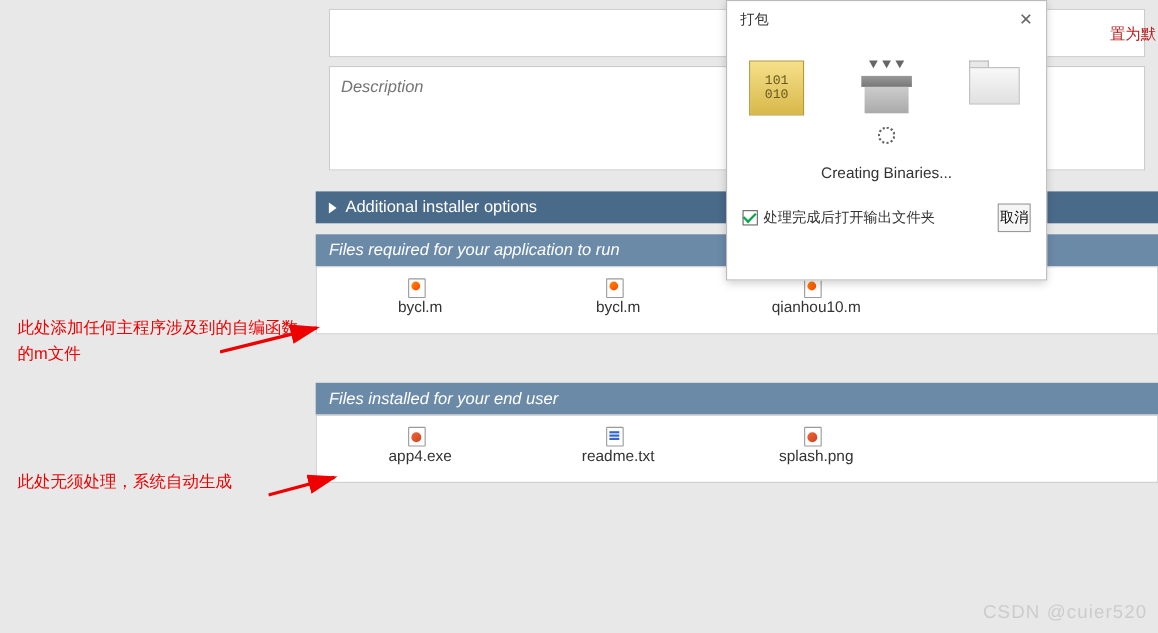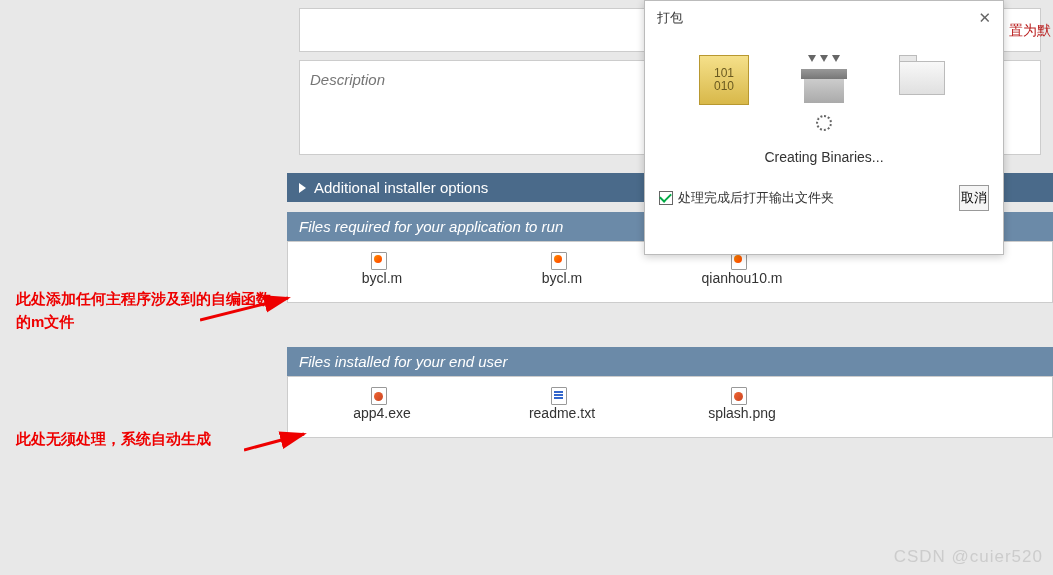--- a/index.html
+++ b/index.html
@@ -11,28 +11,28 @@
     .desc-box textarea { width: 100%; height: 95px; border: 1px solid #ccc; padding: 10px; font-size: 15px; color: #999; font-style: italic; resize: none; font-family: inherit; }
     .section-header { background: #4a6a8a; color: #fff; font-size: 15px; padding: 6px 12px; display: flex; align-items: center; margin: 14px 0 0 0; }
     .section-header .tri { width: 0; height: 0; border-top: 5px solid transparent; border-bottom: 5px solid transparent; border-left: 7px solid #fff; margin-right: 8px; }
     .section-header.light { background: #6b8aa8; font-style: italic; }
     .file-area { background: #fff; border: 1px solid #ccc; min-height: 62px; display: flex; padding: 8px 4px; }
     .file-item { display: flex; align-items: center; width: 180px; font-size: 14px; color: #333; padding: 2px 6px; flex-direction: column; }
     .file-icon { width: 16px; height: 18px; margin-right: 6px; position: relative; background: #fff; border: 1px solid #999; border-radius: 1px; }
     .file-icon.m::after { content:""; position:absolute; left:2px; top:2px; width:8px; height:8px; background:linear-gradient(135deg,#f80,#f40); border-radius:50%; }
     .file-icon.app::after { content:""; position:absolute; left:2px; top:4px; width:9px; height:9px; background:linear-gradient(135deg,#e63,#c42); border-radius:50%; }
     .file-icon.txt::after { content:""; position:absolute; left:2px; top:3px; width:9px; height:2px; background:#36c; box-shadow: 0 3px 0 #36c, 0 6px 0 #36c; }
-    .annotation { position: absolute; color: #e00; font-size: 15px; line-height: 1.5; z-index: 5; font-weight: bold; }
+    .annotation { position: absolute; color: #e00; font-size: 15px; line-height: 1.5; z-index: 5; }
     .arrow { position: absolute; z-index: 4; }
-    .dialog { position: absolute; left: 644px; top: 0; width: 360px; height: 255px; background: #fff; border: 1px solid #bbb; box-shadow: 0 2px 8px rgba(0,0,0,0.2); z-index: 10; }
+    .dialog { position: absolute; left: 660px; top: 0; width: 292px; height: 255px; background: #fff; border: 1px solid #bbb; box-shadow: 0 2px 8px rgba(0,0,0,0.2); z-index: 10; }
     .dialog-title { padding: 8px 12px; font-size: 13px; color: #333; display: flex; justify-content: space-between; align-items: center; }
     .dialog-close { cursor: pointer; font-size: 15px; color: #666; }
     .dialog-icons { display: flex; justify-content: center; gap: 50px; margin: 20px 0 10px 0; }
     .pkg-icon { width: 50px; height: 50px; }
-    .binary-icon { background: linear-gradient(#f5e08a,#d8b84a); border: 1px solid #b89830; display: flex; flex-direction: column; align-items: center; justify-content: center; font-family: Liberation Sans, sans-serif; font-size: 12px; color: #6a5a20; line-height: 1.1; }
+    .binary-icon { background: linear-gradient(#f5e08a,#d8b84a); border: 1px solid #b89830; display: flex; flex-direction: column; align-items: center; justify-content: center; font-family: Liberation Mono, monospace; font-size: 12px; color: #6a5a20; line-height: 1.1; }
     .box-icon { position: relative; }
     .box-icon .lid { width: 46px; height: 10px; background: linear-gradient(#999,#777); margin: 14px auto 0; }
     .box-icon .body { width: 40px; height: 24px; background: linear-gradient(#ccc,#aaa); margin: 0 auto; }
     .box-icon .arrows { position: absolute; top: 0; left: 0; right: 0; display: flex; justify-content: center; gap: 4px; }
     .box-icon .arrows span { width: 0; height: 0; border-left: 4px solid transparent; border-right: 4px solid transparent; border-top: 7px solid #666; }
     .folder-icon .tab { width: 18px; height: 6px; background: #e8e8e8; border: 1px solid #bbb; border-bottom: none; }
     .folder-icon .body { width: 46px; height: 34px; background: linear-gradient(#f8f8f8,#e0e0e0); border: 1px solid #bbb; }
     .spinner { width: 16px; height: 16px; margin: 8px auto 12px; border: 2px dotted #666; border-radius: 50%; }
     .dialog-status { text-align: center; font-size: 14px; color: #333; padding: 6px 15px 12px; }
     .dialog-footer { display: flex; align-items: center; justify-content: space-between; padding: 8px 14px; }

